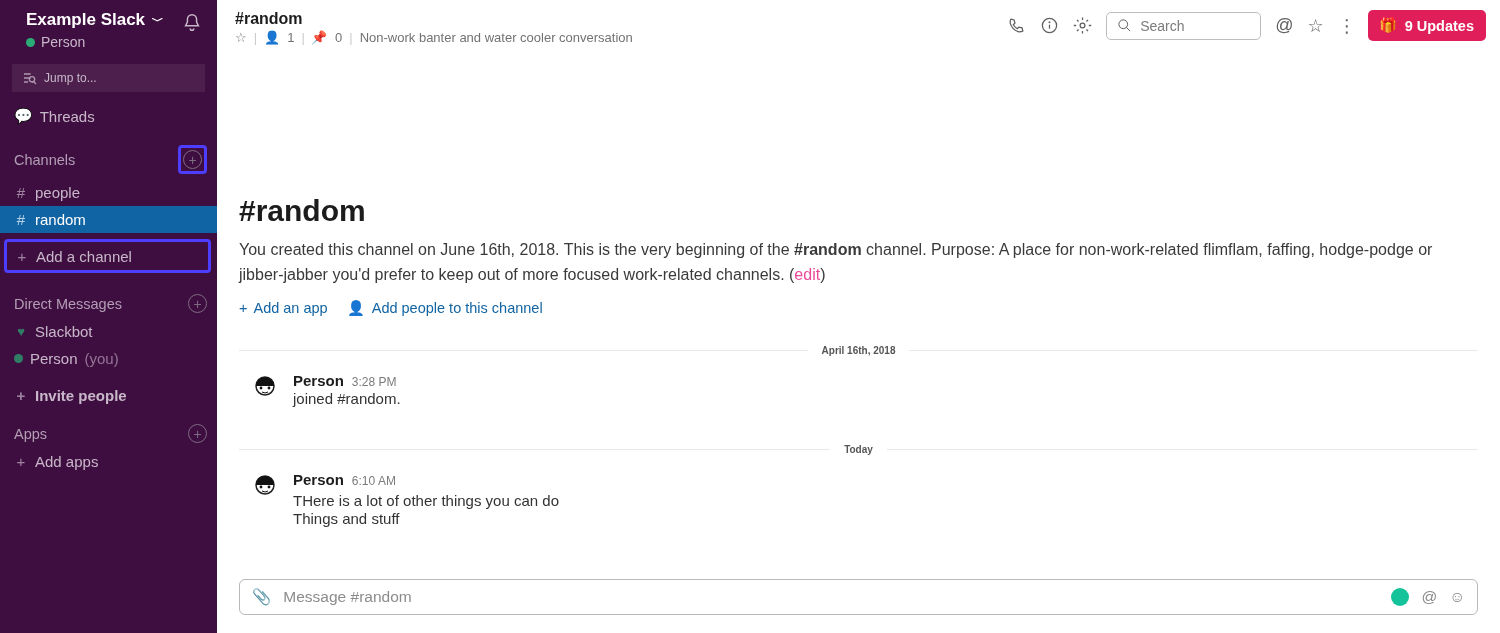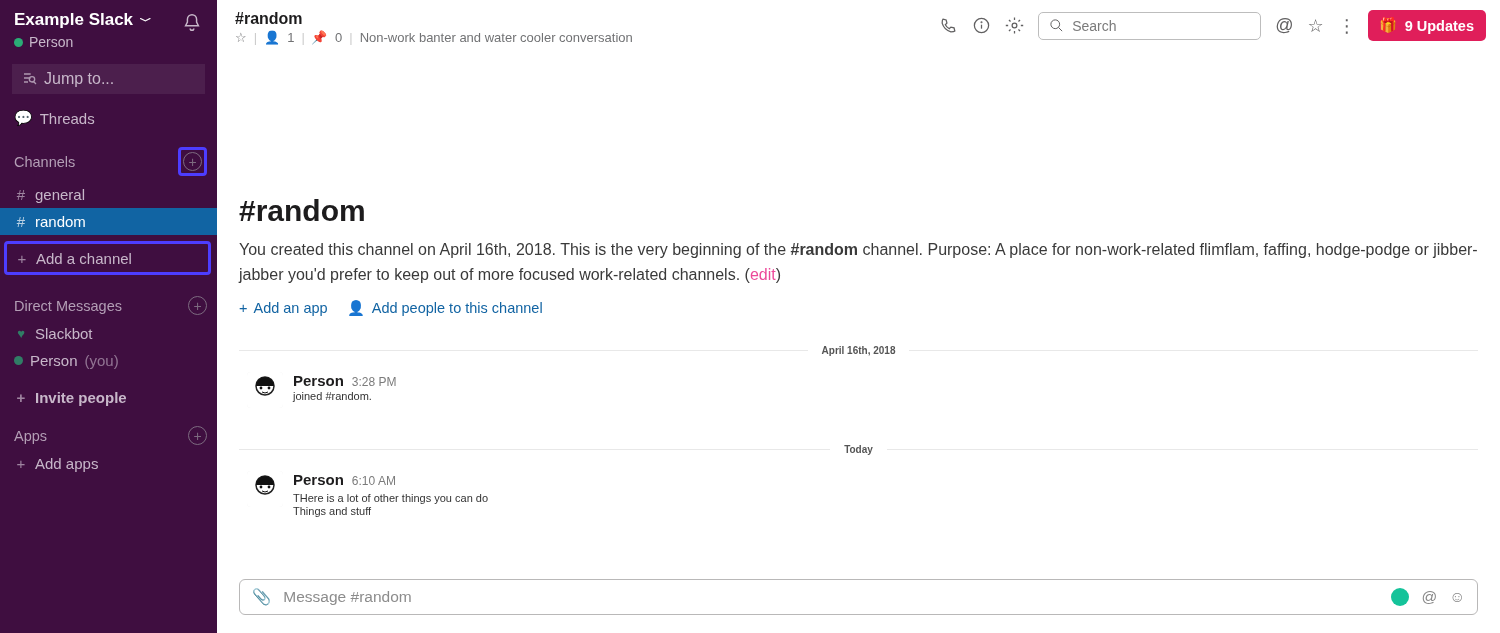--- a/index.html
+++ b/index.html
@@ -1,28 +1,28 @@
 <!DOCTYPE html>
 <html><head>
 <meta charset="utf-8">
 <style>
   * { box-sizing: border-box; margin: 0; padding: 0; }
   html, body { height: 100%; font-family: -apple-system, BlinkMacSystemFont, "Segoe UI", Helvetica, Arial, sans-serif; }
   body { width: 1500px; height: 633px; display: flex; background: #fff; overflow: hidden; color: #1d1c1d; }
 
   
   .sidebar { width: 217px; min-width: 217px; background: #3f0e40; color: #c7b7c9; display: flex; flex-direction: column; font-size: 15px; }
-  .sb-top { padding: 10px 14px 8px 14px; display: flex; align-items: flex-start; justify-content: space-between; }
+  .sb-top { padding: 10px 14px 8px 14px; display: flex; align-items: flex-start; justify-content: space-between; margin-left: 12px; }
   .ws-name { color: #fff; font-weight: 800; font-size: 17px; }
   .ws-name .chev { font-size: 12px; margin-left: 2px; }
   .presence { display: flex; align-items: center; gap: 6px; margin-top: 4px; font-size: 14px; }
   .dot { width: 9px; height: 9px; border-radius: 50%; background: #2bac76; display: inline-block; }
   .bell { width: 22px; height: 22px; fill: none; stroke: #c7b7c9; stroke-width: 1.6; margin-top: 2px; }
 
-  .jump { margin: 6px 12px 10px 12px; background: rgba(255,255,255,0.07); border-radius: 0; padding: 6px 10px; font-size: 16px; display: flex; align-items: flex-start; gap: 6px; }
+  .jump { margin: 6px 12px 10px 12px; background: rgba(255,255,255,0.07); border-radius: 0; padding: 6px 10px; font-size: 12px; display: flex; align-items: center; gap: 6px; }
   .jump svg { width: 16px; height: 16px; fill: #c7b7c9; opacity: .8; }
 
   .sb-row { padding: 5px 14px; display: flex; align-items: center; gap: 7px; cursor: default; }
   .sb-row.head { color: #b39eb5; font-size: 14.5px; justify-content: space-between; margin-top: 10px; padding-right: 10px; }
   .sb-row.head .head-label { font-weight: 500; }
   .sb-row.item { font-size: 15px; }
   .sb-row.item.active { background: #1164A3; color: #fff; }
   .hash, .heart, .presence-dot, .plus-sm { opacity: .7; width: 14px; text-align: center; display: inline-block; }
   .heart { color: #2bac76; font-size: 13px; }
   .presence-dot { width: 9px; height: 9px; border-radius: 50%; background: #2bac76; display: inline-block; }
@@ -36,21 +36,21 @@
   
   .main { flex: 1; display: flex; flex-direction: column; min-width: 0; }
   .topbar { display: flex; align-items: flex-start; padding: 10px 14px 8px 18px; border-bottom: 1px solid rgba(0,0,0,0); gap: 12px; }
   .topbar-left { flex: 0 0 auto; }
   .ch-name { font-weight: 800; font-size: 16px; }
   .ch-meta { color: #717274; font-size: 13px; display: flex; align-items: center; gap: 7px; margin-top: 2px; }
   .ch-meta .sep { color: #ccc; }
   .topbar-spacer { flex: 1; }
   .topbar-icons { display: flex; align-items: center; gap: 14px; color: #616061; }
   .tb-icon { width: 19px; height: 19px; stroke: #616061; fill: none; stroke-width: 1.6; }
-  .search { display: flex; align-items: center; gap: 8px; border: 1px solid #bdbdbd; border-radius: 5px; padding: 5px 10px; width: 223px; color: #7b7b7b; font-size: 14px; }
+  .search { display: flex; align-items: center; gap: 8px; border: 1px solid #bdbdbd; border-radius: 5px; padding: 5px 10px; width: 155px; color: #7b7b7b; font-size: 14px; }
   .updates-btn { background: #e01e5a; color: #fff; font-weight: 700; border-radius: 5px; padding: 7px 12px; display: flex; align-items: center; gap: 7px; font-size: 14.5px; }
 
   .content { flex: 1; overflow: auto; padding: 0 22px; }
   .channel-intro { margin-top: 140px; }
   .channel-intro h1 { font-size: 30px; font-weight: 800; margin-bottom: 10px; }
   .channel-intro p { font-size: 16px; color: #3a3a3a; line-height: 1.55; }
   .channel-intro .bold { font-weight: 700; }
   .edit-link { color: #ec4899; }
   .intro-actions { display: flex; gap: 20px; margin-top: 12px; font-size: 14.5px; }
   .intro-actions a { color: #1264a3; display: inline-flex; align-items: center; gap: 6px; }
@@ -59,21 +59,21 @@
   .divider::before, .divider::after { content: ""; flex: 1; border-top: 1px solid #e8e8e8; }
   .divider span { padding: 0 14px; color: #555; font-size: 10px; font-weight: 600; }
 
   .msg { display: flex; gap: 10px; padding: 4px 0 8px 8px; }
   .avatar { width: 36px; height: 36px; border-radius: 4px; background: #eee; overflow: hidden; flex: 0 0 auto; }
   .avatar svg { width: 100%; height: 100%; }
   .msg-body { flex: 1; min-width: 0; }
   .msg-head { display: flex; align-items: baseline; gap: 8px; }
   .msg-user { font-weight: 800; font-size: 15px; }
   .msg-time { font-size: 12px; color: #7b7b7b; }
-  .msg-text { font-size: 11px; color: #333; margin-top: 1px; }
+  .msg-text { font-size: 15px; color: #333; margin-top: 1px; }
   .msg-text.sub { margin-top: 4px; }
 
   .composer-wrap { padding: 8px 22px 18px 22px; }
   .composer { border: 1.5px solid #b9b8b8; border-radius: 6px; display: flex; align-items: center; padding: 8px 12px; gap: 12px; color: #8c8c8c; font-size: 15.5px; }
   .composer .left-icon { color: #8c8c8c; }
   .composer .spacer { flex: 1; }
   .grammarly { width: 18px; height: 18px; border-radius: 50%; background: #15c39a; display: inline-block; }
 
   a { text-decoration: none; }
   svg { display: block; }
@@ -112,21 +112,21 @@
 
   <div class="sb-row head">
     <span class="head-label">Channels</span>
     <span class="highlight-small">
       <span class="plus-circle">+</span>
     </span>
   </div>
 
   <div class="sb-row item">
     <span class="hash">#</span>
-    <span>general</span>
+    <span>people</span>
   </div>
   <div class="sb-row item active">
     <span class="hash">#</span>
     <span>random</span>
   </div>
 
   <div class="highlight-box">
     <div style="display:flex;align-items:center;gap:7px;">
       <span class="plus-sm">+</span>
       <span>Add a channel</span>
@@ -206,21 +206,21 @@
         <span>🎁</span>
         <span>9 Updates</span>
       </div>
     </div>
   </div>
 
   <div class="content">
     <section class="channel-intro">
       <h1>#random</h1>
       <p>
-        <span>You created this channel on April 16th, 2018. This is the very beginning of the </span>
+        <span>You created this channel on June 16th, 2018. This is the very beginning of the </span>
         <span class="bold">#random</span>
         <span> channel. Purpose: A place for non-work-related flimflam, faffing, hodge-podge or jibber-jabber you'd prefer to keep out of more focused work-related channels. (</span><a href="#" class="edit-link">edit</a><span>)</span>
       </p>
       <div class="intro-actions">
         <a href="#">
           <span>+</span>
           <span>Add an app</span>
         </a>
         <a href="#">
           <span>👤</span>

